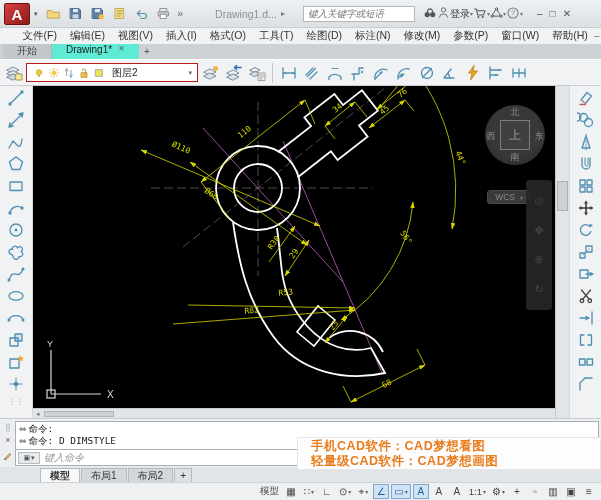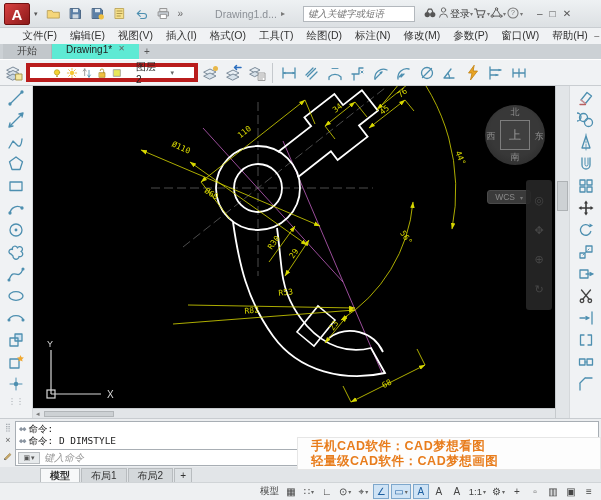--- a/index.html
+++ b/index.html
@@ -22,21 +22,21 @@
 .mdi{margin-left:auto;display:flex;gap:6px;padding-right:6px;color:#555;font-size:9px}
 .doctabs{height:15px;background:#ccd1d5;display:flex;align-items:stretch;padding-left:3px}
 .dtab{font-size:10px;color:#444;padding:0 14px;display:flex;gap:6px}
 .dtab.start{background:#c2c7cb;border-right:1px solid #b0b5b9}
 .dtab.active{background:#5eead4;color:#222}
 .dtab .close{font-size:8px;color:#666}
 .dtab-add{width:16px;display:flex;align-items:center;justify-content:center;color:#555;font-size:10px}
 .toolbar{height:27px;background:#f0f2f4;border-top:1px solid #fff;border-bottom:1px solid #c9cdd1;display:flex;align-items:center;padding:0 2px;gap:1px}
 .tbtn{width:23px;height:23px;display:flex;align-items:center;justify-content:center;flex:0 0 auto}
 .tsep{width:1px;height:20px;background:#c5c9cd;margin:0 3px}
-.layercombo{height:19px;background:#fff;border:4px solid #b91c1c;display:flex;align-items:center;gap:12px;width:172px;padding:0 20px;font-size:10px;color:#222}
+.layercombo{height:19px;background:#fff;border:1px solid #b91c1c;display:flex;align-items:center;gap:6px;width:172px;padding:0 5px;font-size:10px;color:#222}
 .layercombo .lc-label{flex:1}
 .layercombo .lc-dd{font-size:7px;color:#666}
 .main{display:flex;height:332px}
 .side{width:33px;background:#f0f2f4;display:flex;flex-direction:column;align-items:center;padding-top:1px}
 .side.right{width:32px;border-left:1px solid #d5d8db}
 .side.left{border-right:1px solid #d5d8db}
 .side .tbtn{height:22px}
 .gripdots{color:#9aa0a6;font-size:8px;line-height:7px;padding-top:3px}
 .canvas-col{width:522px;display:flex;flex-direction:column}
 .canvas{width:522px;height:322px;background:#000;position:relative;overflow:hidden}

